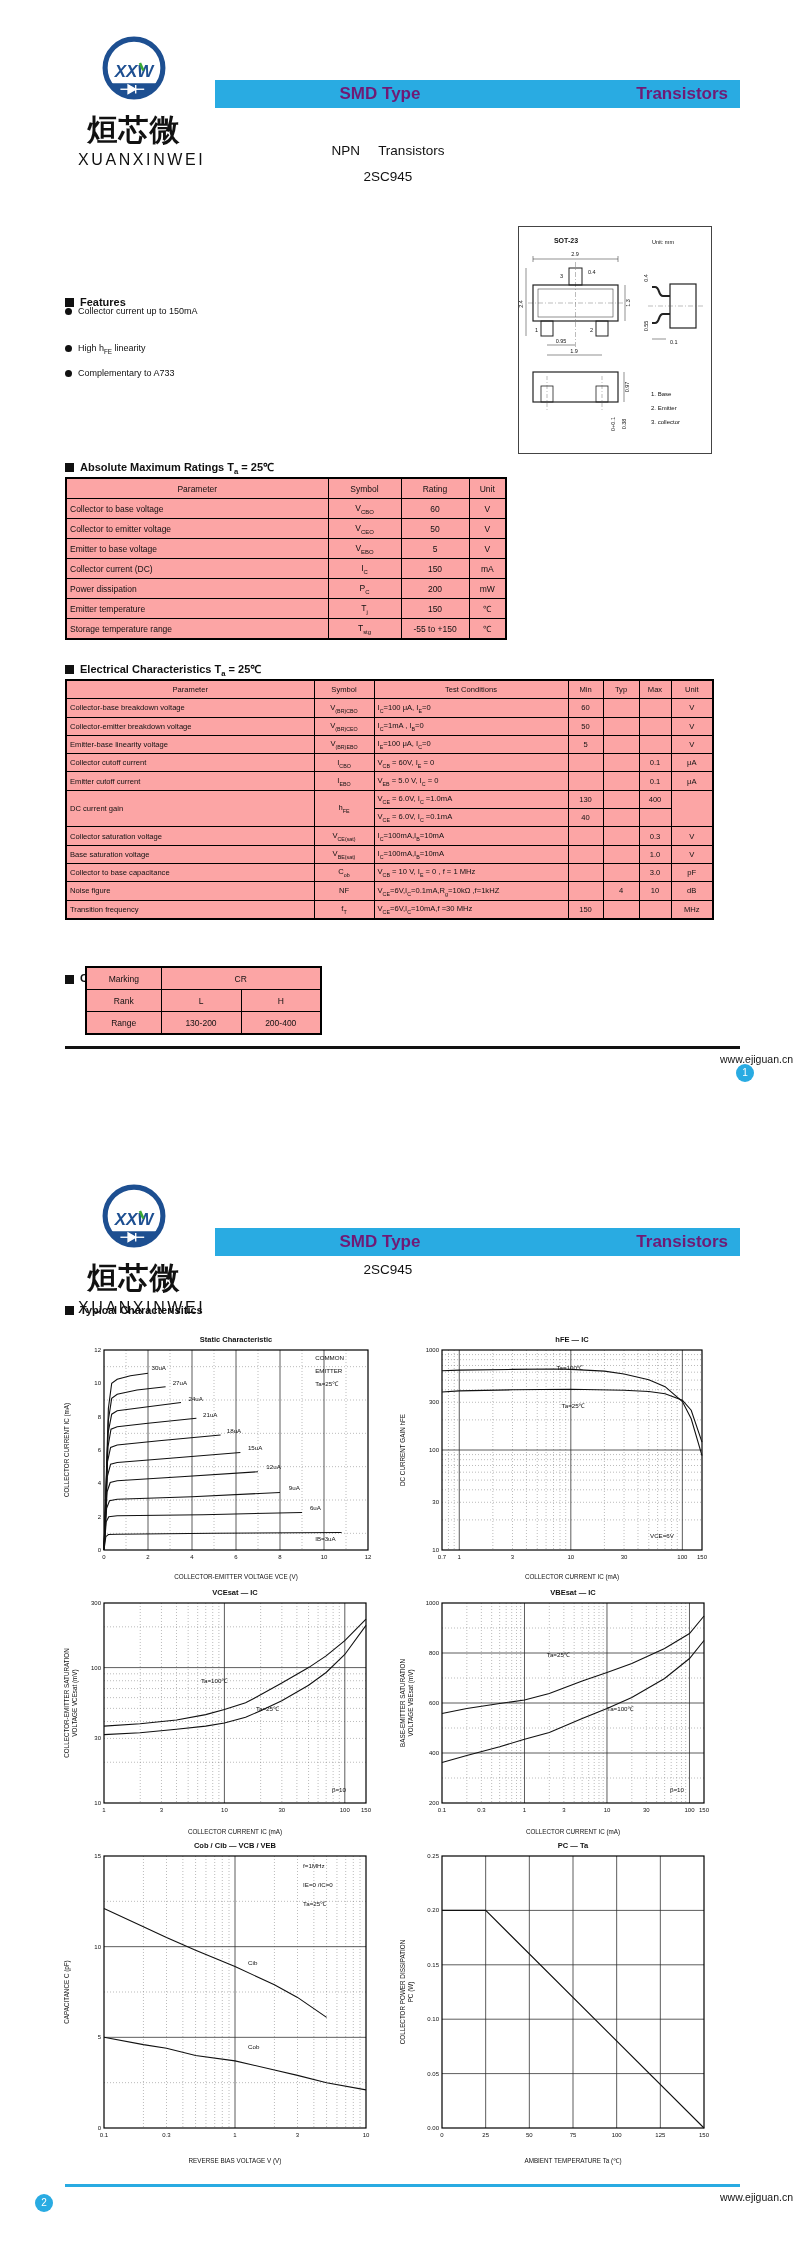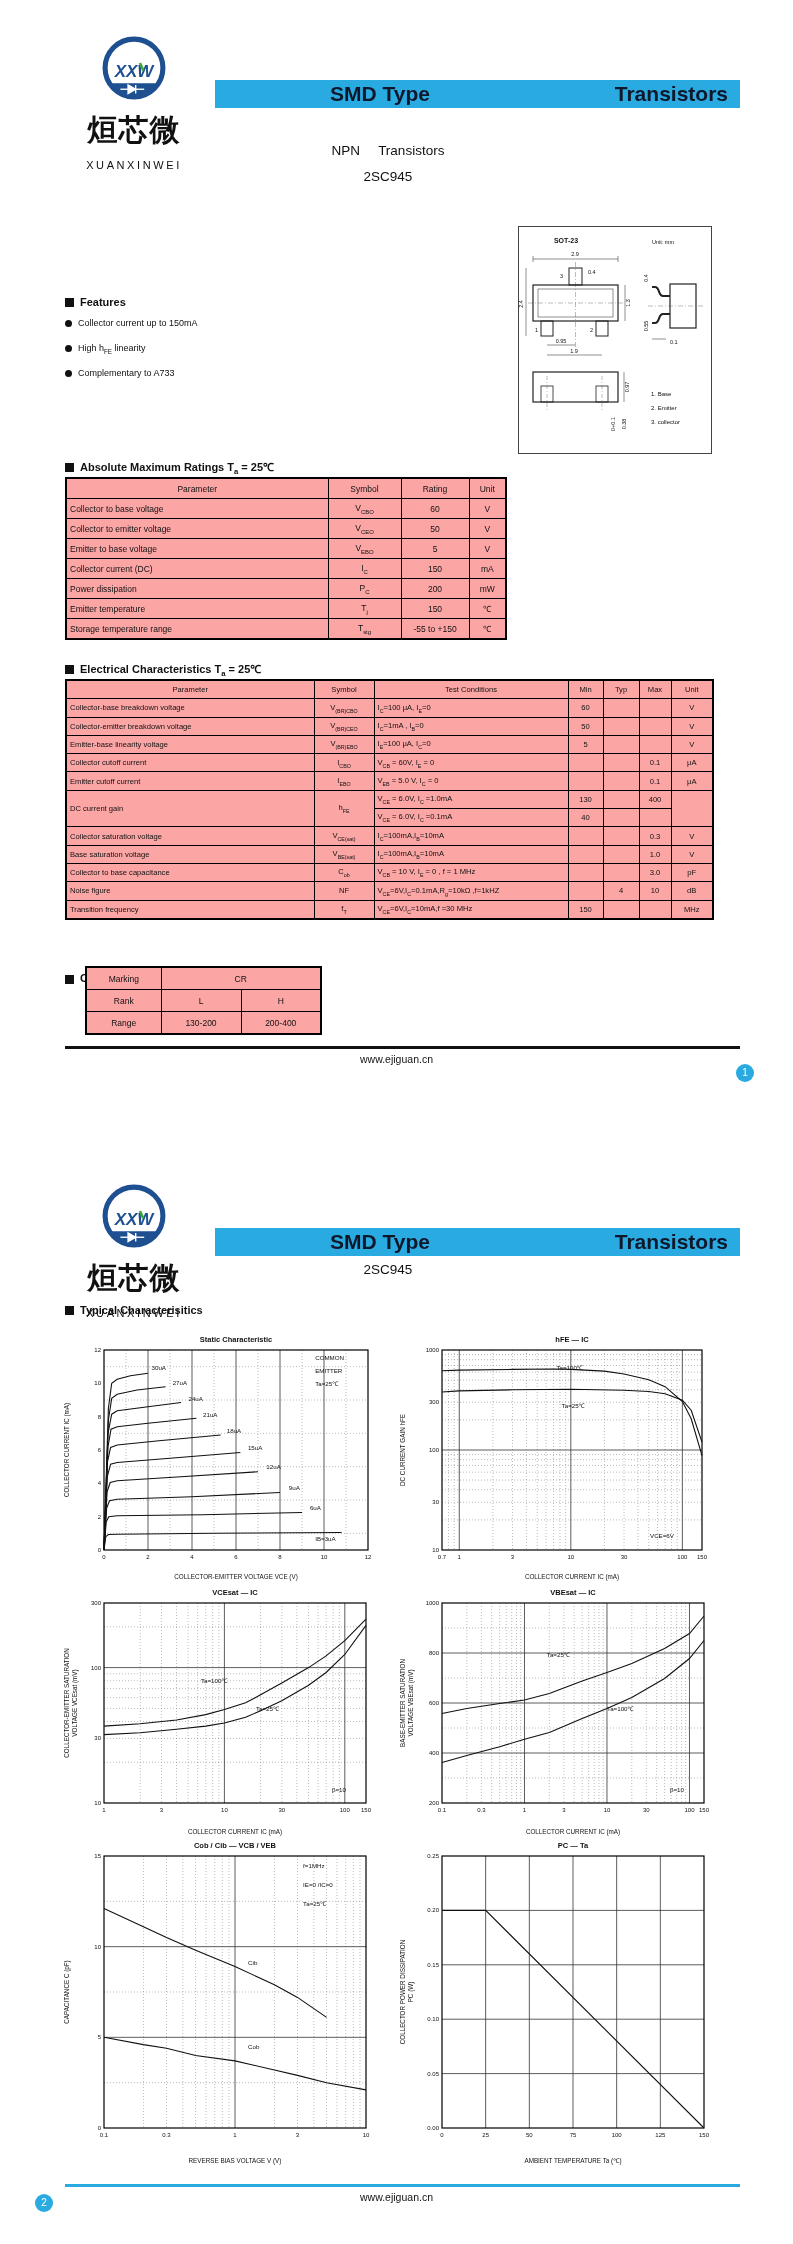--- a/index.html
+++ b/index.html
@@ -1,45 +1,45 @@
 <!DOCTYPE html>
 <html><head>
 <meta charset="utf-8">
 <style>
   html,body{margin:0;padding:0}
   body{width:793px;height:2244px;position:relative;background:#fff;color:#111;
        font-family:"Liberation Sans", sans-serif;}
   
   .logo-wrap{position:absolute;width:112px;text-align:center}
   .logo-cn{font-size:30px;font-weight:bold;letter-spacing:1px;margin-top:4px;white-space:nowrap}
-  .logo-en{font-size:11px;letter-spacing:2.6px;margin-top:8px;white-space:nowrap}
+  .logo-en{font-size:16px;letter-spacing:2.6px;margin-top:0;white-space:nowrap}
   
   .banner{position:absolute;width:525px;height:28px;background:#29abe2}
-  .banner span{position:absolute;color:#0f172a;font-weight:bold;font-size:21px;line-height:28px}
+  .banner span{position:absolute;color:#701a75;font-weight:bold;font-size:17px;line-height:28px}
   .banner .bl{left:0;width:330px;text-align:center}
   .banner .br{right:12px}
   .ptitle{position:absolute;left:238px;width:300px;text-align:center;font-size:13.5px;font-weight:normal;white-space:nowrap}
   .gap{display:inline-block;width:18px}
   
   .sech{position:absolute;font-size:11px;font-weight:bold;display:flex;align-items:center;white-space:nowrap}
   .sq{display:inline-block;width:9px;height:9px;background:#111;margin-right:6px}
   .feat{position:absolute;font-size:9px;display:flex;align-items:center;white-space:nowrap}
   .dot{display:inline-block;width:7px;height:7px;border-radius:50%;background:#111;margin-right:6px}
   
   table{border-collapse:collapse;table-layout:fixed;position:absolute;background:#fca5a5}
   table{border:2px solid #000}
   td{border:1px solid #000;text-align:center;padding:0 3px;overflow:hidden;white-space:nowrap}
   td.L{text-align:left}
   .t-amr td{height:19px;font-size:8.5px}
   .t-ec td{height:17.3px;font-size:7.6px}
   .t-cl td{height:21px;font-size:8.5px}
   sub{font-size:70%}
   
   .frule{position:absolute;width:675px;height:3px}
-  .furl{position:absolute;left:0;width:793px;text-align:center;font-size:10.5px}
+  .furl{position:absolute;left:0;width:793px;text-align:right;font-size:10.5px}
   .pnum{position:absolute;width:18px;height:18px;border-radius:50%;background:#29abe2;color:#fff;
         font-size:10px;line-height:18px;text-align:center}
   svg{font-family:"Liberation Sans", sans-serif}
   .pkg{position:absolute;left:518px;top:226px}
   .pkg text{fill:#111}
   .pt{font-size:7px;font-weight:bold}
   .pd{font-size:5.5px}
   .pl{font-size:6px}
   .chart{position:absolute;background:#fff}
 </style>
@@ -124,21 +124,21 @@
 
     <text x="133" y="170" class="pl">1. Base</text>
     <text x="133" y="184" class="pl">2. Emitter</text>
     <text x="133" y="198" class="pl">3. collector</text>
   </svg>
 
   <div class="sech" style="left:65px;top:296px">
     <span class="sq"></span>
     <span>Features</span>
   </div>
-  <div class="feat" style="left:65px;top:318px">
+  <div class="feat" style="left:65px;top:306px">
       <span class="dot"></span>
       <span>Collector current up to 150mA</span>
     </div>
   <div class="feat" style="left:65px;top:343px">
       <span class="dot"></span>
       <span>High h<sub>FE</sub> linearity</span>
     </div>
   <div class="feat" style="left:65px;top:368px">
       <span class="dot"></span>
       <span>Complementary to A733</span>

